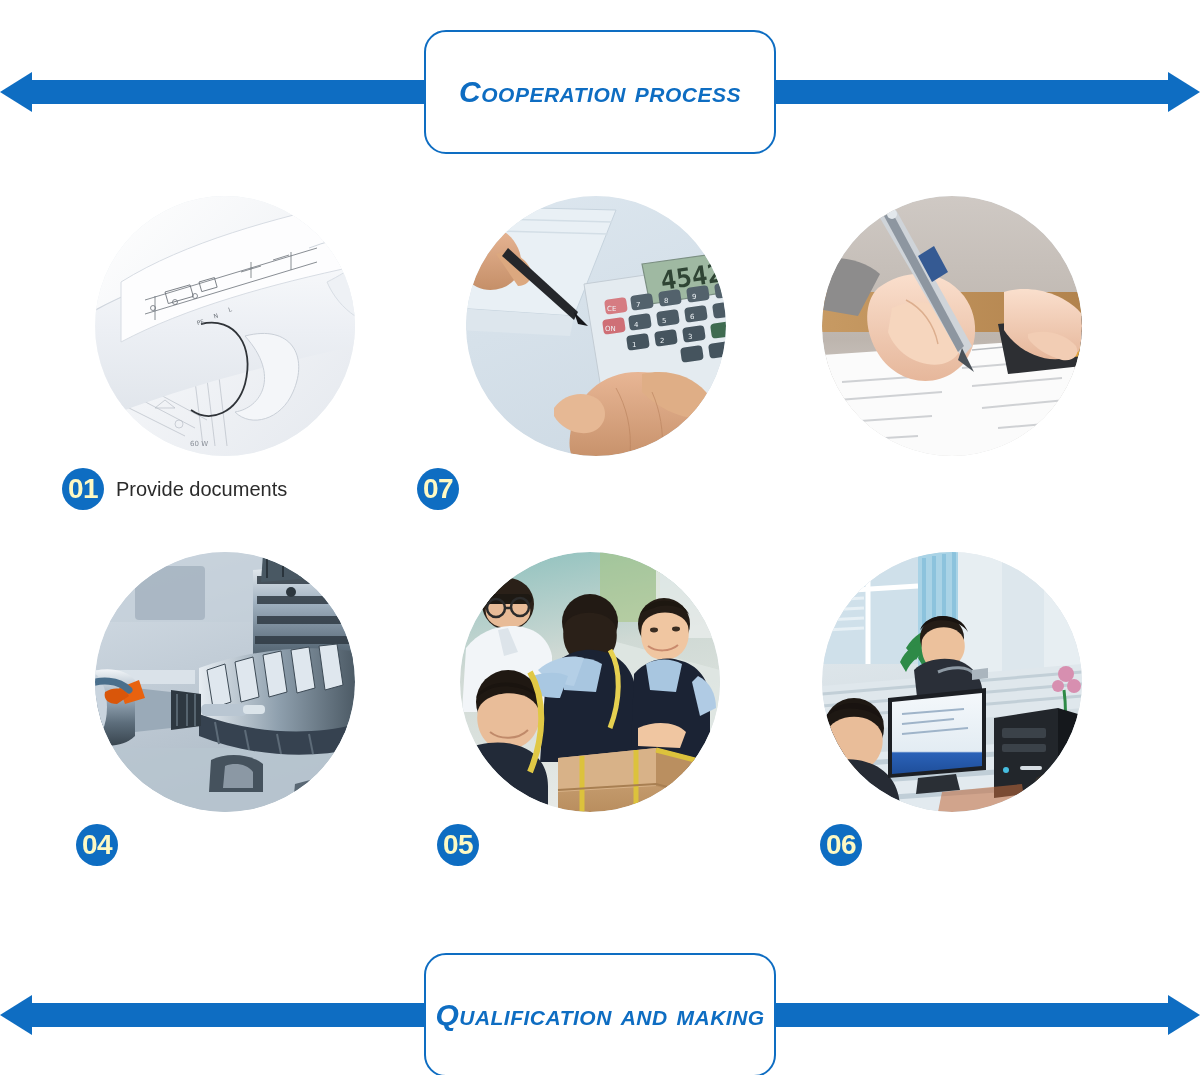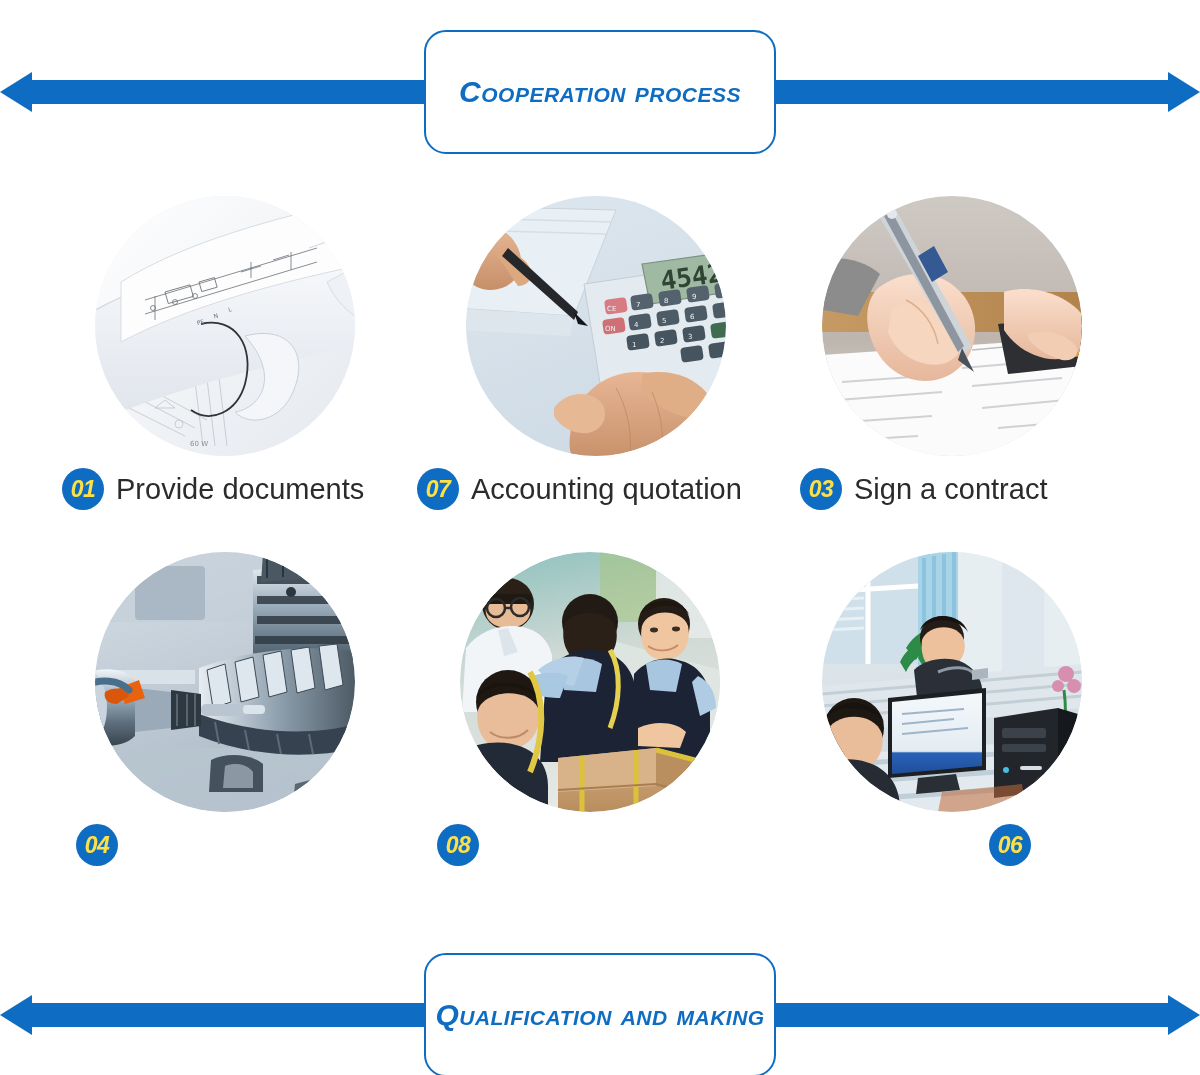--- a/index.html
+++ b/index.html
@@ -65,33 +65,32 @@
 
   .caption {
     position:absolute; top:272px; left:0; width:400px;
     display:flex; align-items:center; gap:12px;
   }
   .step:nth-child(1) .caption { padding-left:62px; }
   .step:nth-child(2) .caption { padding-left:17px; }
   .step:nth-child(3) .caption { padding-left:0px; }
   .step:nth-child(4) .caption { padding-left:76px; }
   .step:nth-child(5) .caption { padding-left:37px; }
-  .step:nth-child(6) .caption { padding-left:20px;flex-direction:column; }
+  .step:nth-child(6) .caption { padding-left:20px; }
 
   .badge {
     flex:0 0 auto;
     width:42px; height:42px; border-radius:50%;
-    background:var(--accent); color:#fde047;
+    background:var(--accent); color:#fef9c3;
     display:flex; align-items:center; justify-content:center;
-    font-size:23px; font-weight:bold; letter-spacing:-0.5px;
+    font-size:28px; font-weight:bold; letter-spacing:-0.5px;
     font-family:"Liberation Sans", sans-serif;
-    font-style:italic;
   }
   .step-label {
-    color:#2b2b2b; font-size:29px; white-space:nowrap;
+    color:#2b2b2b; font-size:20px; white-space:nowrap;
     font-family:"Liberation Sans", sans-serif;
   }
 </style>
 </head>
 <body>
 
 <div class="page" style="--accent:#0e6dc2;">
 
   <div class="banner top">
     <div class="arrow-row">
@@ -247,21 +246,20 @@
             <path d="M88 212 C98 198 116 194 130 202 C142 210 142 226 130 234 C116 242 96 234 88 220 Z" fill="#e6b894"></path>
             <g stroke="#b8815c" stroke-width="1" fill="none" opacity="0.6">
               <path d="M150 192 C160 210 166 232 164 258"></path>
               <path d="M186 196 C194 214 198 236 196 258"></path>
             </g>
           </g>
         </svg>
       </div>
       <div class="caption">
         <span class="badge">07</span>
-        <span class="step-label">Accounting quotation</span>
       </div>
     </div>
 
     <div class="step">
       <div class="thumb">
         <svg viewBox="0 0 260 260" aria-hidden="true">
           <defs>
             <clipPath id="c3">
                 <circle cx="130" cy="130" r="130"></circle>
               </clipPath>
@@ -313,24 +311,20 @@
             </g>
 
             <path d="M58 22 L74 14 L150 150 L140 162 Z" fill="#cfd4d9"></path>
             <path d="M62 20 L70 16 L142 150 L136 156 Z" fill="#8d96a0"></path>
             <path d="M96 60 L112 50 L126 76 L110 86 Z" fill="#355a93"></path>
             <path d="M140 152 L152 176 L136 164 Z" fill="#4a5158"></path>
             <circle cx="70" cy="18" r="5" fill="#e3e8ec"></circle>
           </g>
         </svg>
       </div>
-      <div class="caption">
-        <span class="badge">03</span>
-        <span class="step-label">Sign a contract</span>
-      </div>
     </div>
 
     <div class="step">
       <div class="thumb">
         <svg viewBox="0 0 260 260" aria-hidden="true">
           <defs>
             <clipPath id="c4">
                 <circle cx="130" cy="130" r="130"></circle>
               </clipPath>
             <linearGradient id="bg4" x1="0" y1="0" x2="0.3" y2="1">
@@ -486,21 +480,21 @@
               <path d="M196 198 L258 214"></path>
             </g>
             <path d="M98 238 L196 232 L258 248" stroke="#a87f52" stroke-width="2" fill="none"></path>
 
             <path d="M70 120 C86 148 84 186 70 220" stroke="#e0c845" stroke-width="6" fill="none"></path>
             <path d="M150 98 C162 118 160 150 150 176" stroke="#e6d050" stroke-width="5" fill="none"></path>
           </g>
         </svg>
       </div>
       <div class="caption">
-        <span class="badge">08</span>
+        <span class="badge">05</span>
       </div>
     </div>
 
     <div class="step">
       <div class="thumb">
         <svg viewBox="0 0 260 260" aria-hidden="true">
           <defs>
             <clipPath id="c6">
                 <circle cx="130" cy="130" r="130"></circle>
               </clipPath>

